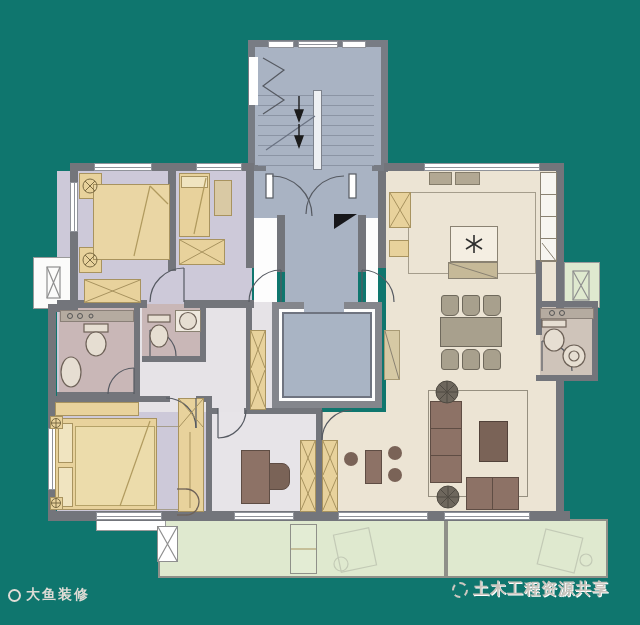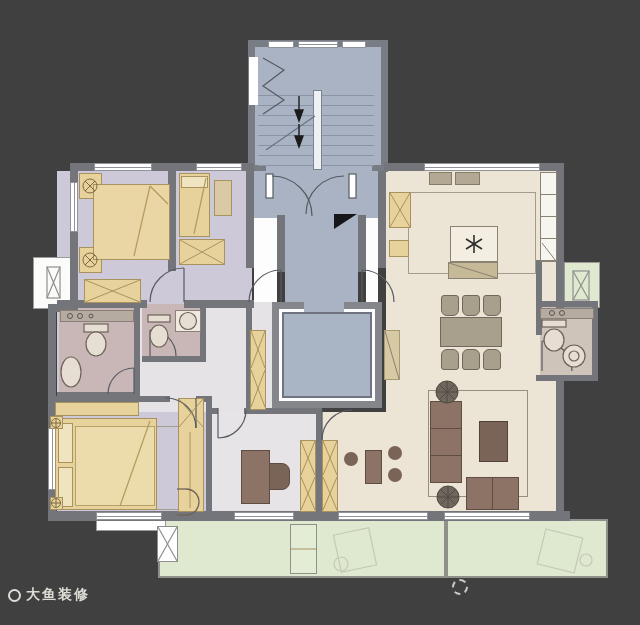--- a/index.html
+++ b/index.html
@@ -1,16 +1,16 @@
 <!DOCTYPE html>
 <html><head>
 <meta charset="utf-8">
 <style>
   html,body{margin:0;padding:0;background:#fff;font-family:"Liberation Sans",sans-serif;}
-  #plan{position:relative;width:640px;height:625px;background:#404040;overflow:hidden;}
+  #plan{position:relative;width:640px;height:625px;background:#0f766e;overflow:hidden;}
   #plan *{box-sizing:border-box;}
   .abs{position:absolute;}
   .floor{position:absolute;}
   .wall{position:absolute;background:#73757b;z-index:10;}
   .tanf{position:absolute;background:#e8d29c;border:1px solid #a8935f;z-index:20;}
   .lite{background:#f0e4c0;}
   .whitebox{position:absolute;background:#f7f5f0;border:1px solid #8a8272;z-index:20;}
   .brown{position:absolute;background:#8d7266;border:1px solid #5f4d44;z-index:20;}
   .chair{position:absolute;background:#a8a08d;border:1px solid #6f695c;border-radius:3px 3px 6px 6px;z-index:20;}
   .outline{position:absolute;border:1px solid #a59d8c;z-index:18;}
@@ -319,15 +319,16 @@
       <circle cx="586" cy="560" r="6"></circle>
     </g>
   </svg>
 
   <div class="wm wm-left">
     <span class="wm-circle-l"></span>
     <span>大鱼装修</span>
   </div>
   <div class="wm wm-right">
     <span class="wm-circle"></span>
+    <span>土木工程资源共享</span>
   </div>
 
 </div>
 
 </body></html>

